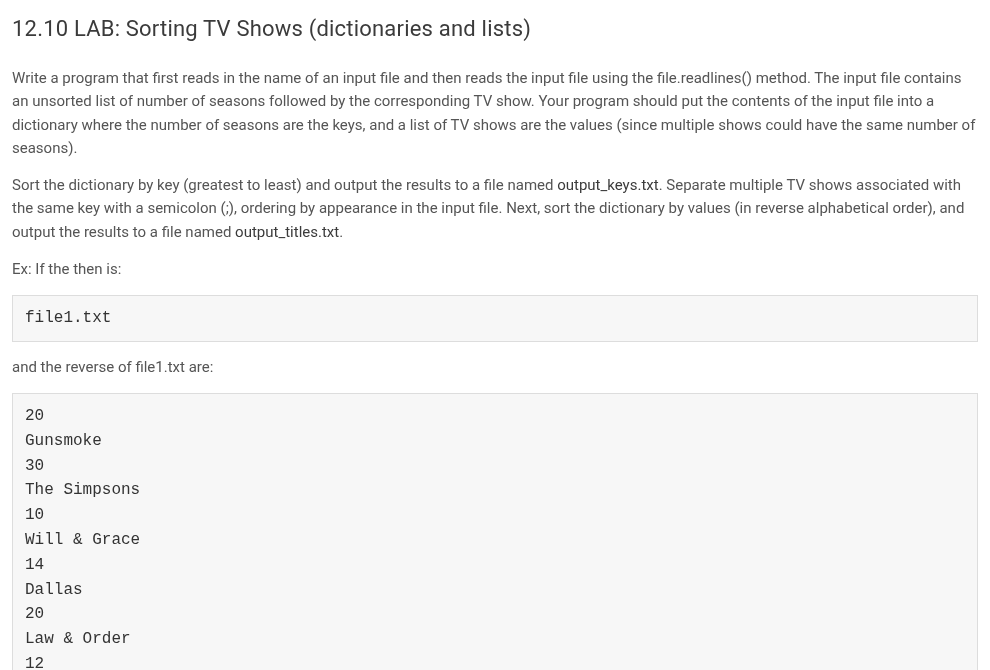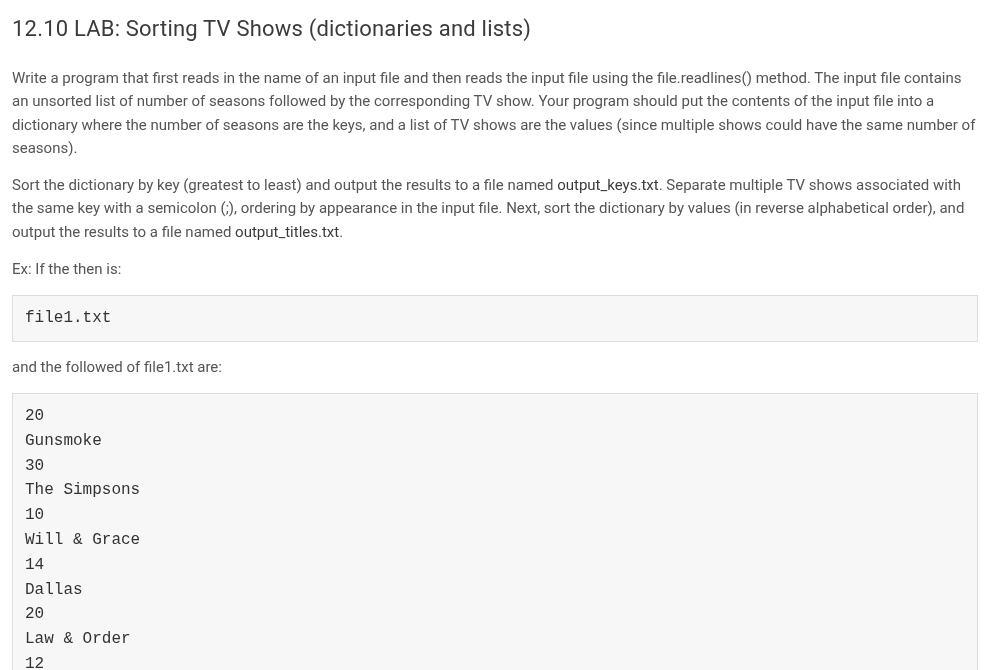--- a/index.html
+++ b/index.html
@@ -52,21 +52,21 @@
 <p class="para">Write a program that first reads in the name of an input file and then reads the input file using the file.readlines() method. The input file contains an unsorted list of number of seasons followed by the corresponding TV show. Your program should put the contents of the input file into a dictionary where the number of seasons are the keys, and a list of TV shows are the values (since multiple shows could have the same number of seasons).</p>
 
 <p class="para">
   <span>Sort the dictionary by key (greatest to least) and output the results to a file named </span><strong>output_keys.txt</strong><span>. Separate multiple TV shows associated with the same key with a semicolon (;), ordering by appearance in the input file. Next, sort the dictionary by values (in reverse alphabetical order), and output the results to a file named </span><strong>output_titles.txt</strong><span>.</span>
 </p>
 
 <p class="para">Ex: If the then is:</p>
 
 <pre class="codeblock">file1.txt</pre>
 
-<p class="para">and the followed of file1.txt are:</p>
+<p class="para">and the reverse of file1.txt are:</p>
 
 <pre class="codeblock">20
 Gunsmoke
 30
 The Simpsons
 10
 Will &amp; Grace
 14
 Dallas
 20

